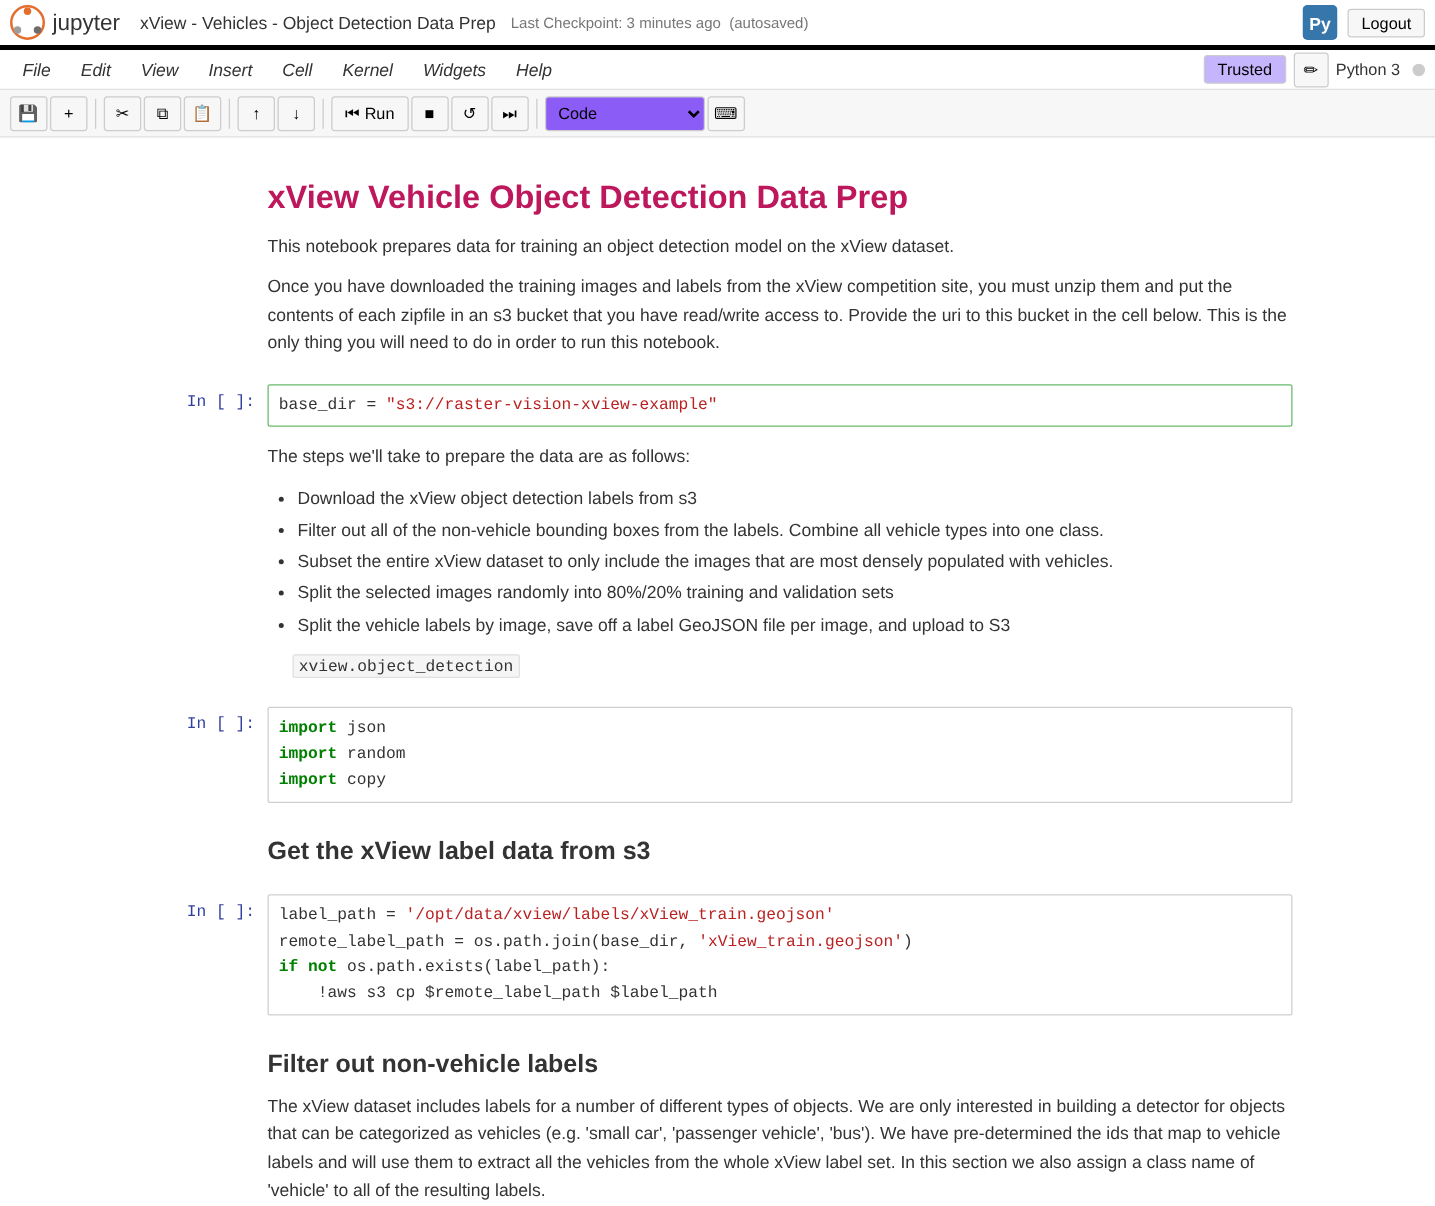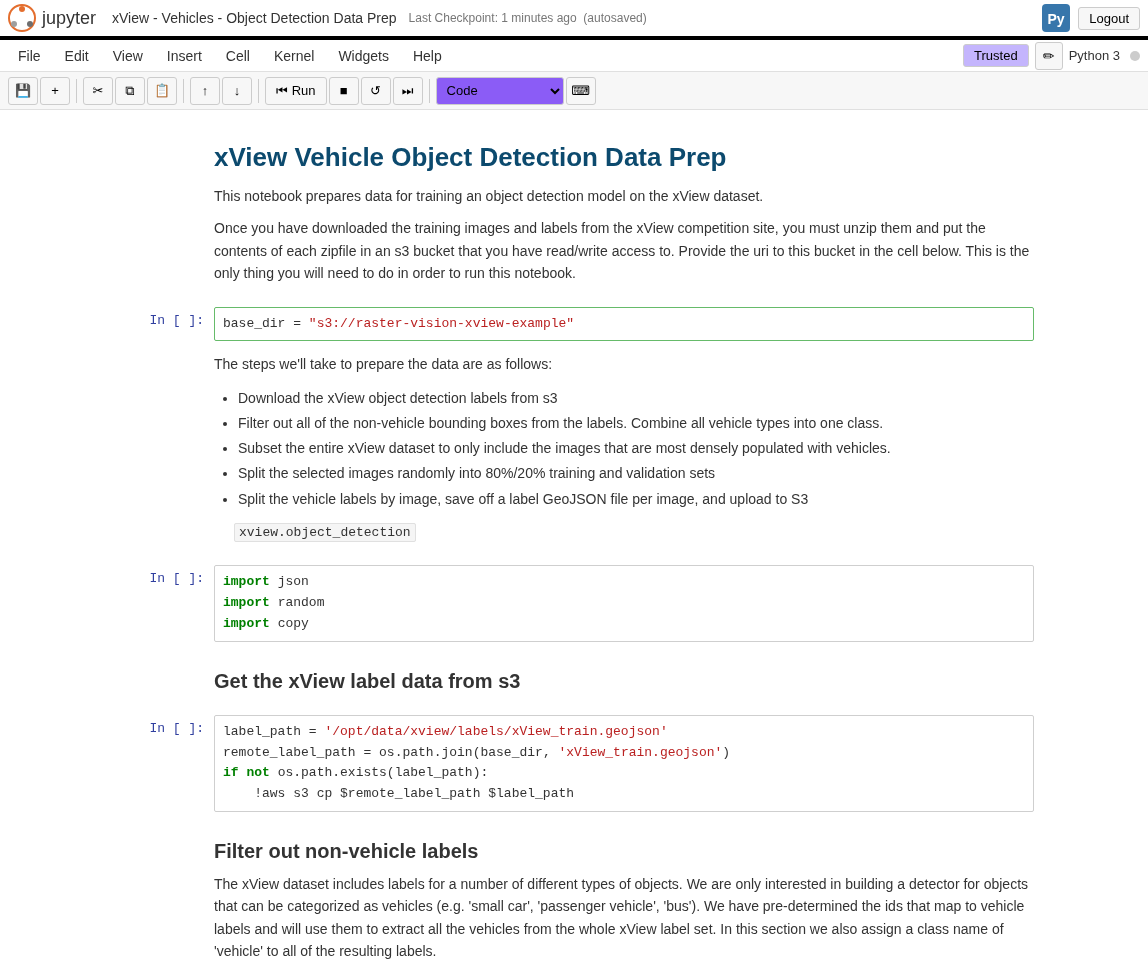--- a/index.html
+++ b/index.html
@@ -19,21 +19,21 @@
       background: #f7f7f7; cursor: pointer; font-size: 13px;
     }
 
     
     #menubar {
       display: flex; align-items: center; padding: 2px 8px;
       border-bottom: 1px solid #e0e0e0; background: #fff;
       height: 32px; gap: 4px;
     }
     .menu-item {
-      padding: 3px 10px; cursor: pointer; font-size: 14px; border-radius: 3px;
+      padding: 3px 10px; cursor: pointer; font-size: 14px; border-radius: 3px; font-style: italic;
     }
 
     
     #toolbar {
       display: flex; align-items: center; padding: 2px 8px;
       border-bottom: 1px solid #e0e0e0; background: #f7f7f7;
       height: 38px; gap: 2px;
     }
     .tb-btn {
       display: flex; align-items: center; justify-content: center;
@@ -74,21 +74,21 @@
 
     
     #notebook {
       background: #fff; padding: 20px 0; overflow-y: auto;
       height: calc(965px - 110px);
     }
     .nb-inner { max-width: 980px; margin: 0 auto; padding: 0 30px; }
 
     
     .md-cell { margin: 10px 0 10px 100px; padding: 2px 0; }
-    .md-cell h1 { font-size: 26px; font-weight: 700; margin-bottom: 12px; color: #0c4a6e; }
+    .md-cell h1 { font-size: 26px; font-weight: 700; margin-bottom: 12px; color: #be185d; }
     .md-cell p { font-size: 14px; line-height: 1.6; margin-bottom: 10px; color: #333; }
     .md-cell ul { padding-left: 24px; margin: 8px 0; }
     .md-cell li { font-size: 14px; line-height: 1.8; color: #333; }
     .md-cell code {
       font-family: "Courier New", Courier, monospace;
       background: #f5f5f5; border: 1px solid #e0e0e0;
       padding: 1px 4px; border-radius: 2px; font-size: 13px;
     }
     .inline-code {
       font-family: "Courier New", Courier, monospace;
@@ -128,21 +128,21 @@
     <svg id="jupyter-logo-icon" viewBox="0 0 28 28" xmlns="http://www.w3.org/2000/svg">
       <ellipse cx="14" cy="14" rx="13" ry="13" fill="none" stroke="#e46e2e" stroke-width="2"></ellipse>
       <ellipse cx="14" cy="5" rx="3" ry="3" fill="#e46e2e"></ellipse>
       <ellipse cx="6" cy="20" rx="3" ry="3" fill="#9e9e9e"></ellipse>
       <ellipse cx="22" cy="20" rx="3" ry="3" fill="#6e6e6e"></ellipse>
     </svg>
     <span style="font-size:18px; color:#333; font-weight:300;">jupyter</span>
   </div>
   <span style="font-size:14px; color:#333;">xView - Vehicles - Object Detection Data Prep</span>
   <span style="font-size:12px; color:#777; margin-left:12px;">
-    <span>Last Checkpoint: 1 minutes ago</span>&nbsp;
+    <span>Last Checkpoint: 3 minutes ago</span>&nbsp;
     <span>(autosaved)</span>
   </span>
   <div id="topbar-right">
 
     <svg width="28" height="28" viewBox="0 0 28 28">
       <rect width="28" height="28" rx="4" fill="#3776ab"></rect>
       <text x="14" y="20" text-anchor="middle" fill="white" font-size="14" font-weight="bold">Py</text>
     </svg>
     <button id="logout-btn">Logout</button>
   </div>

